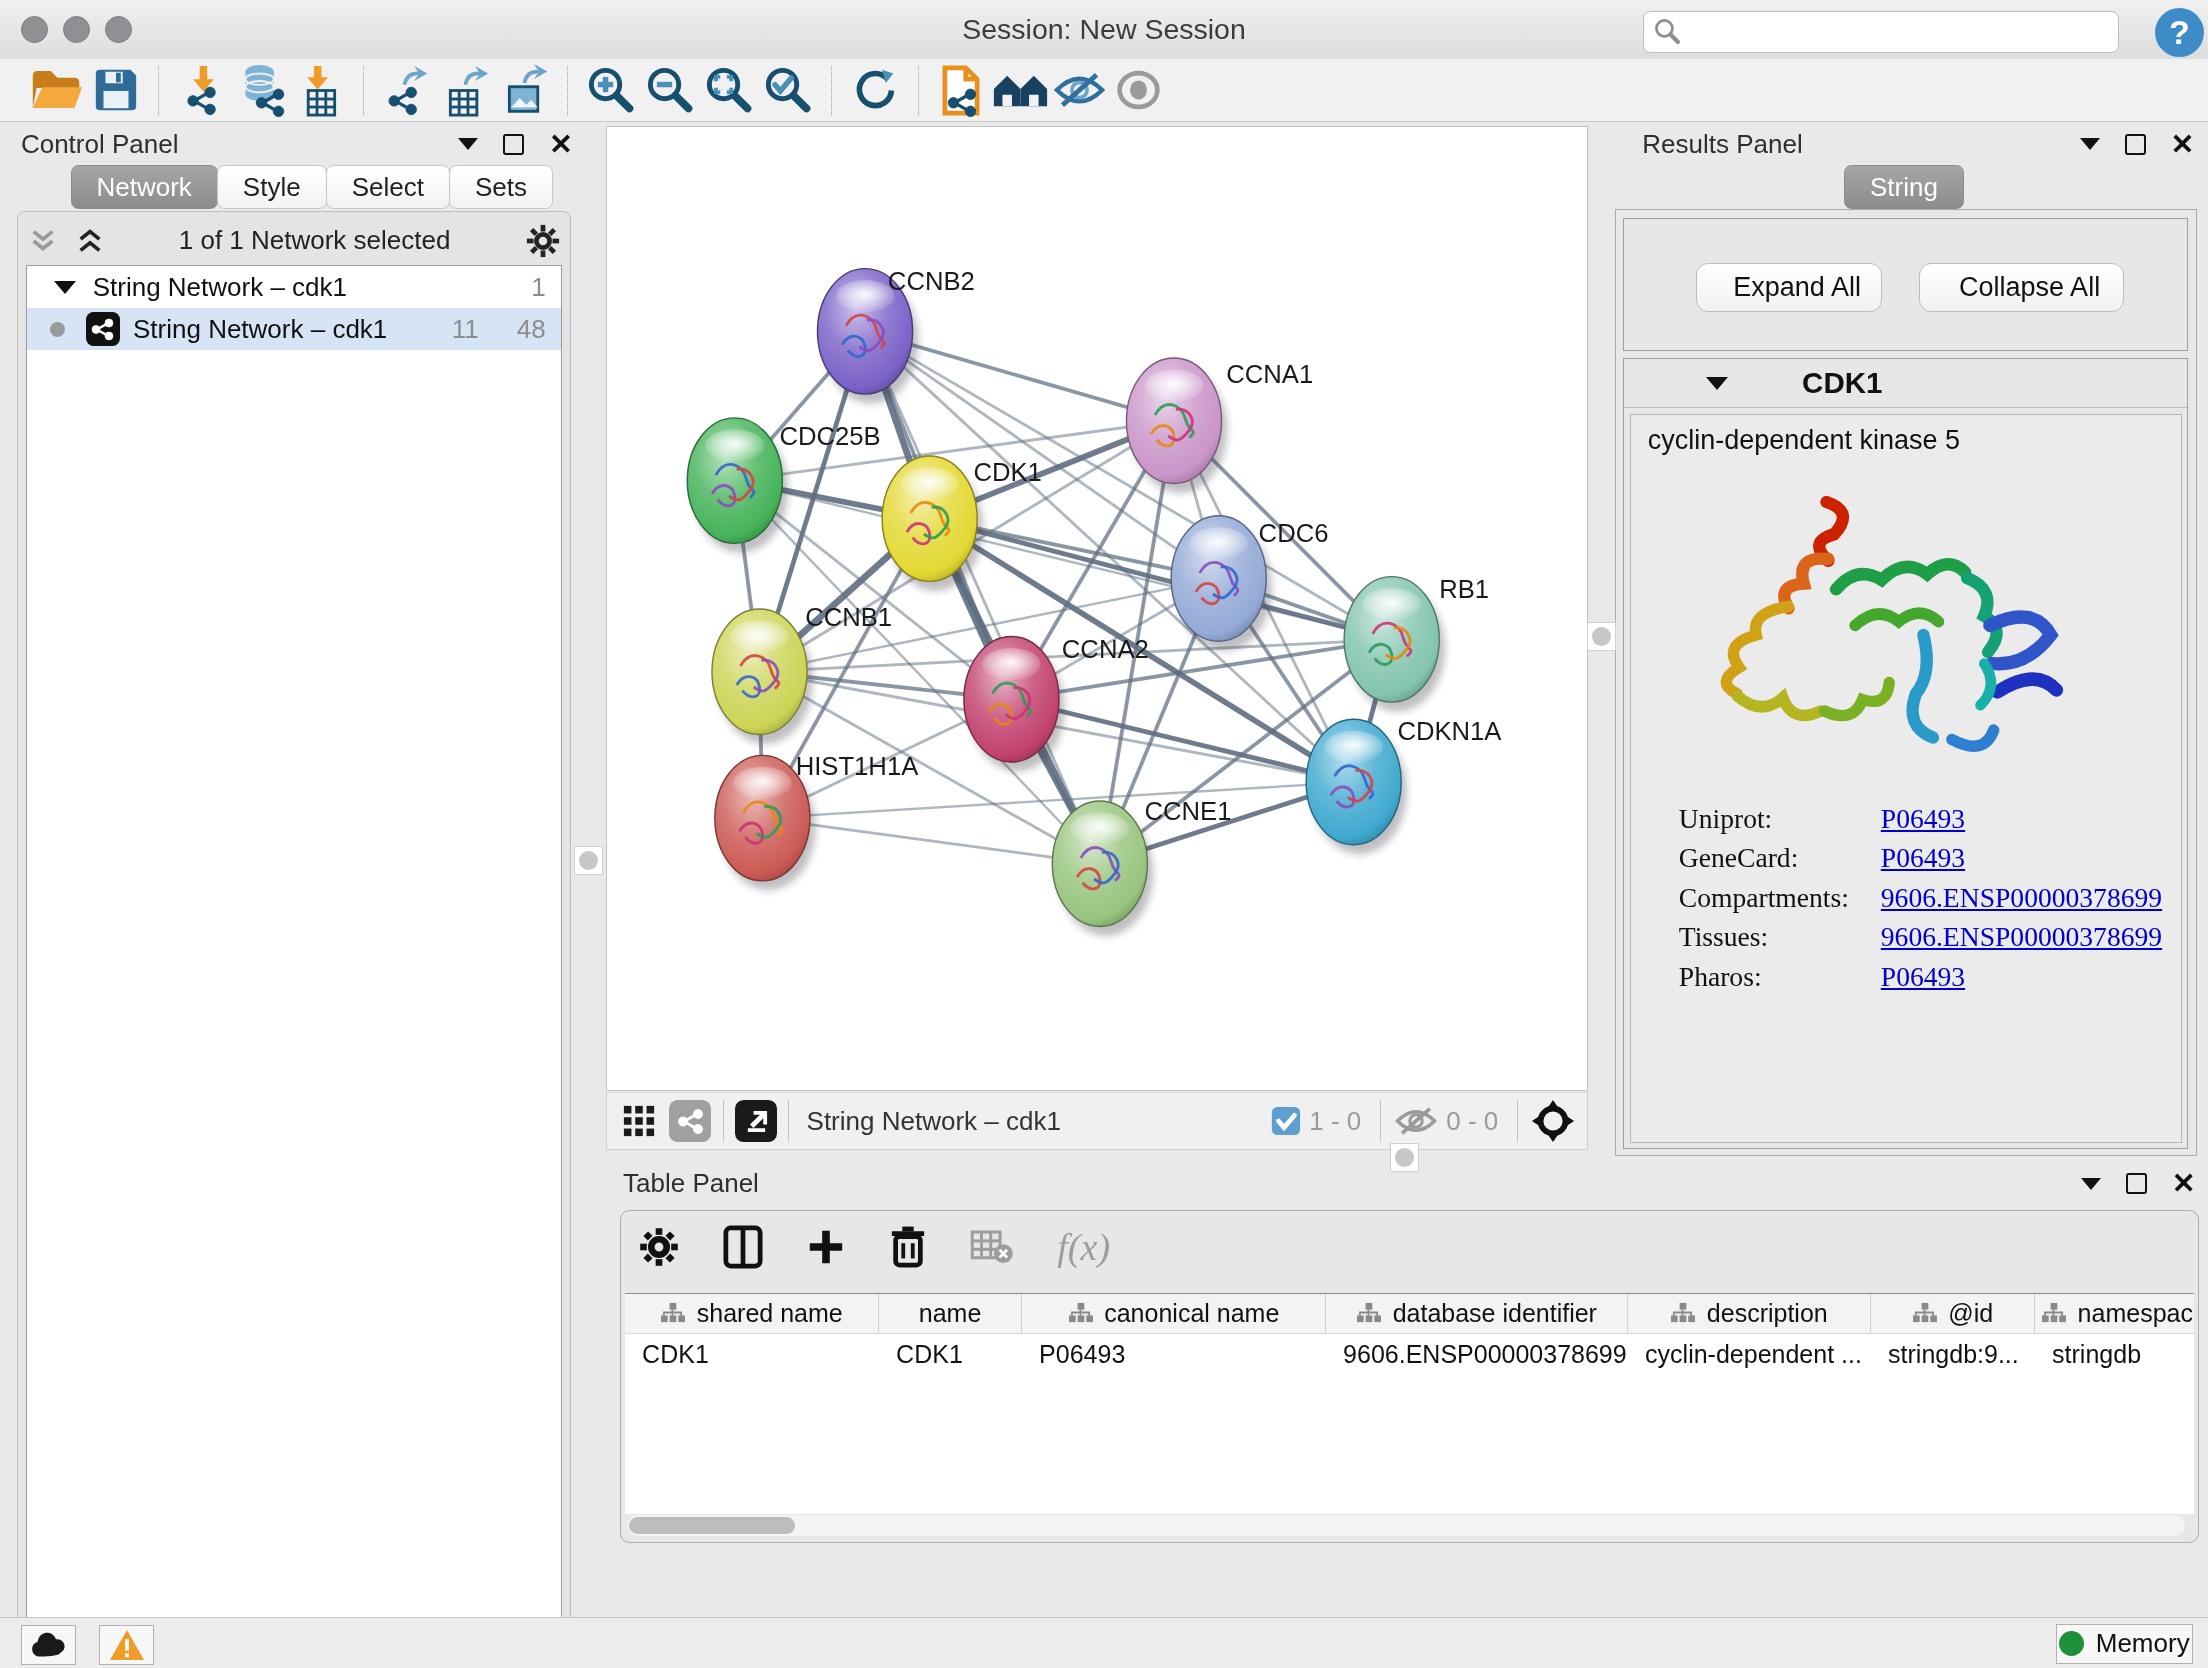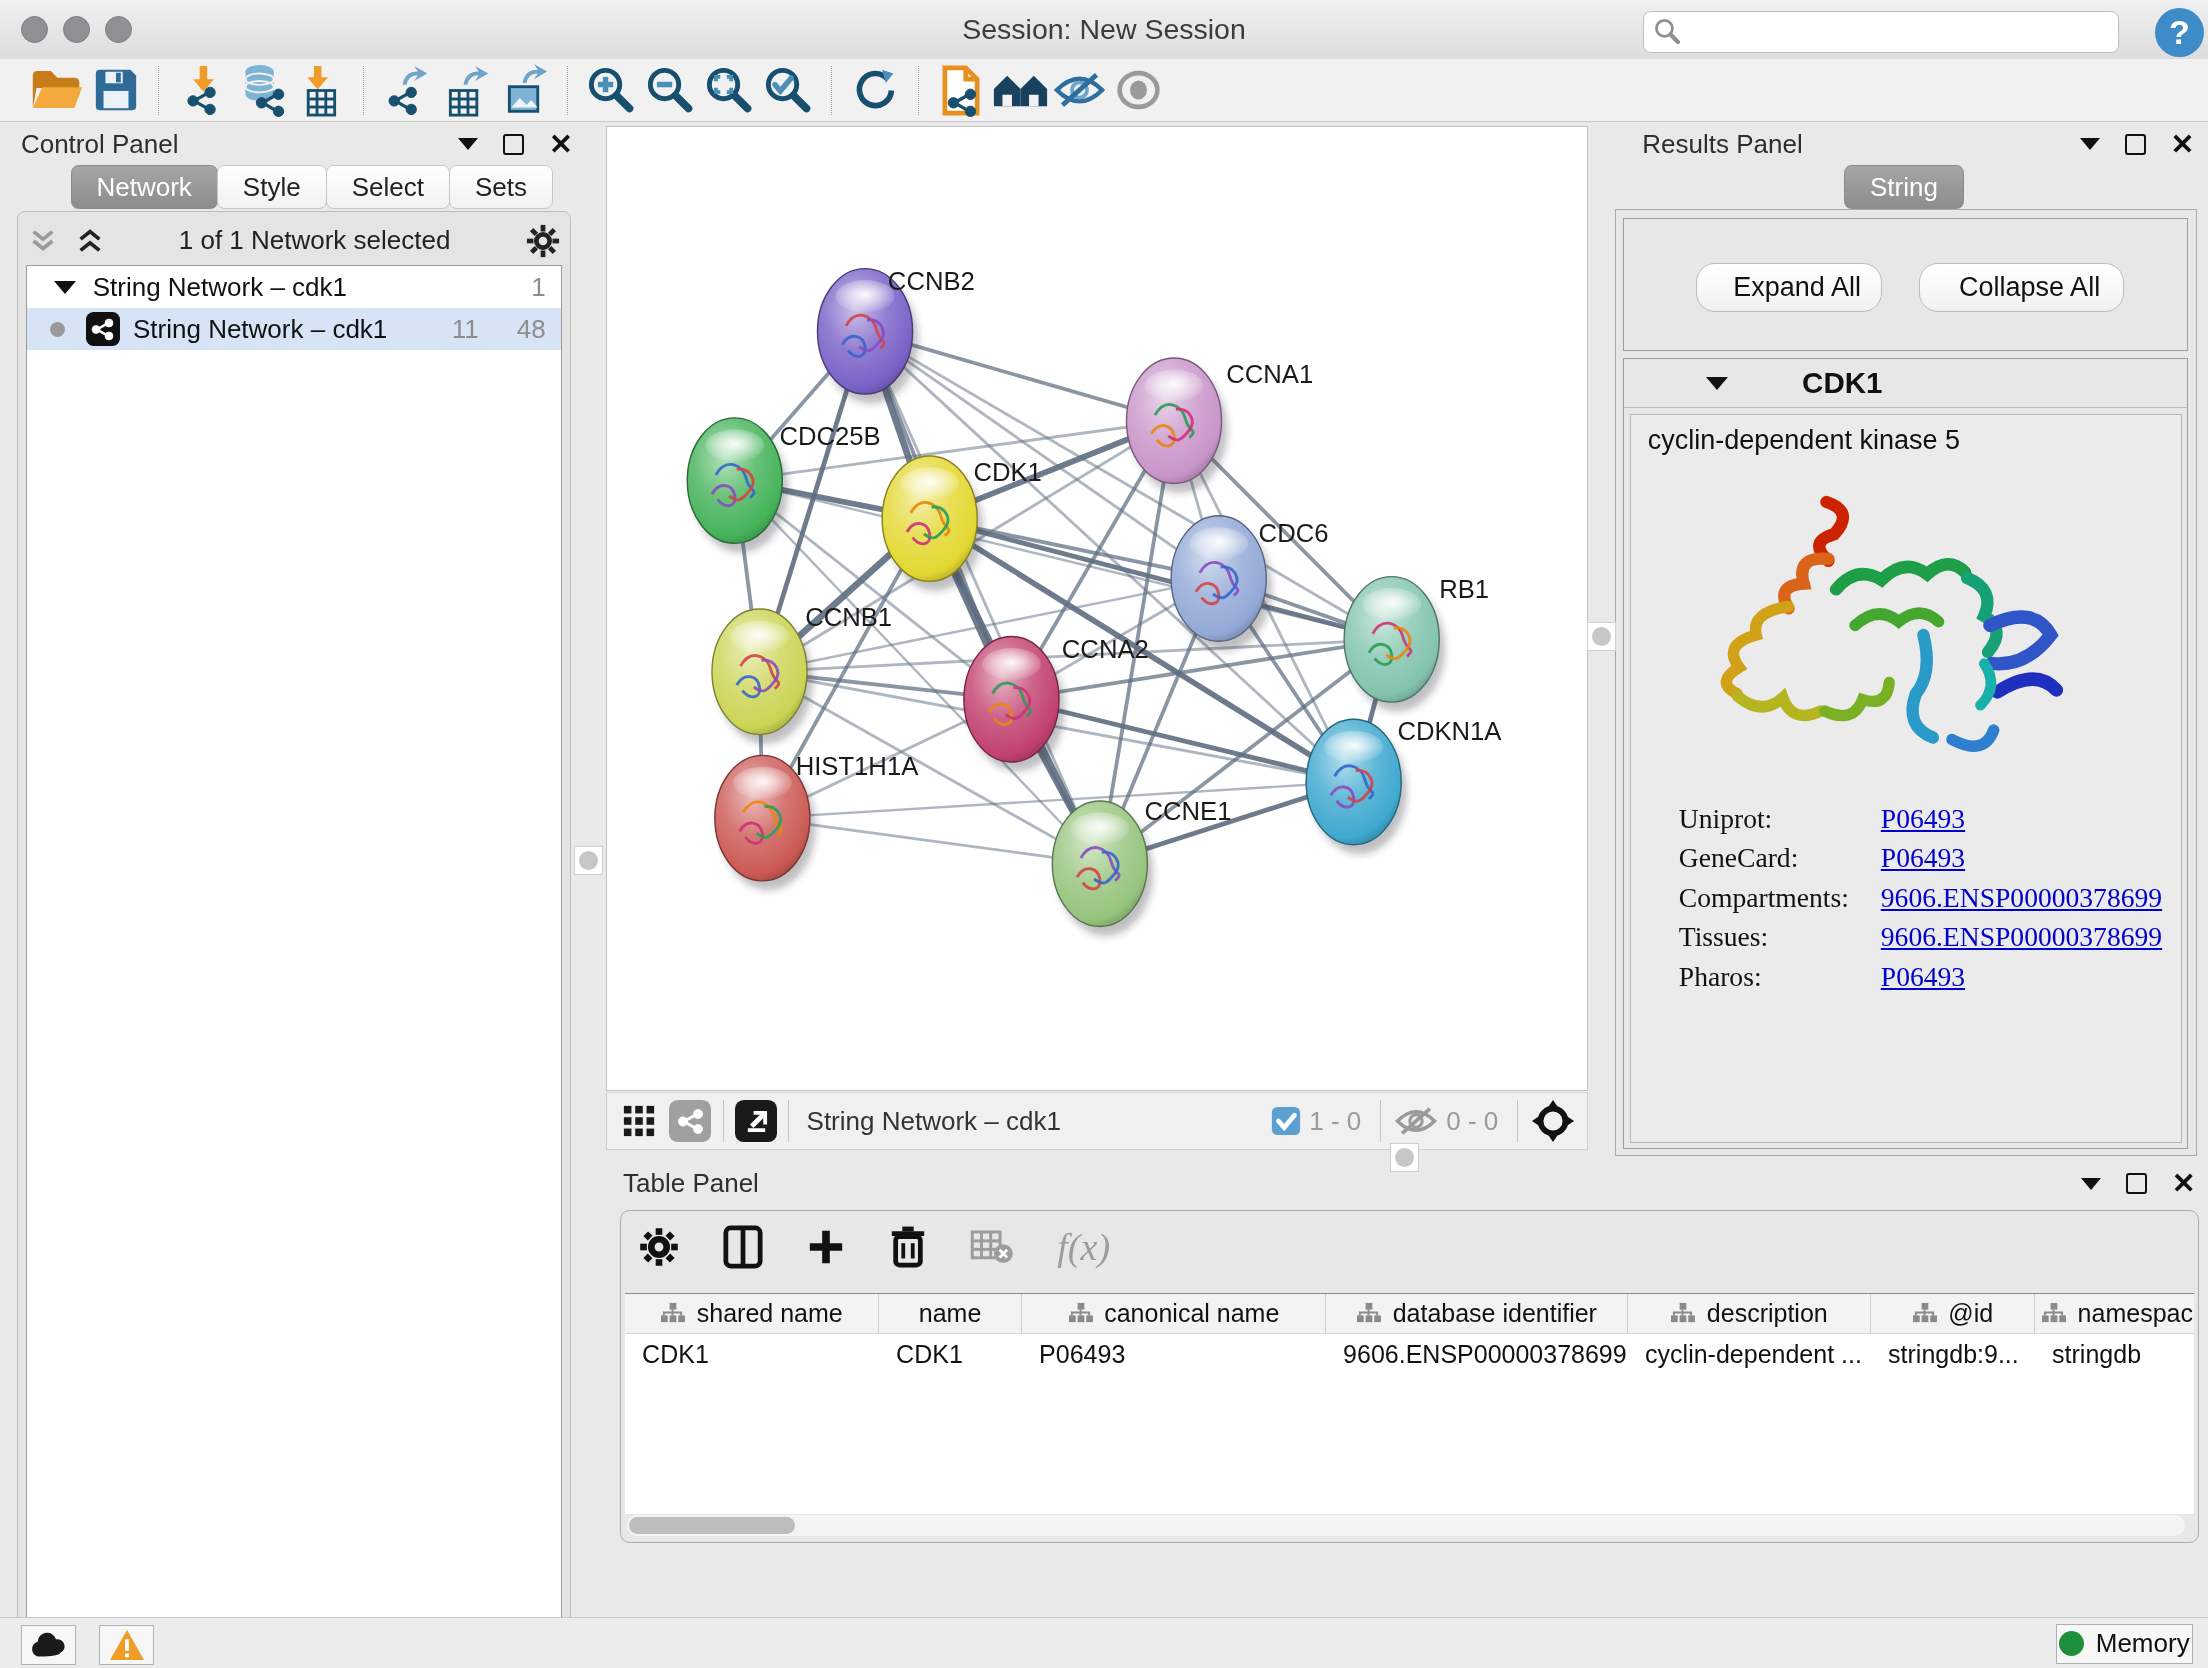--- a/index.html
+++ b/index.html
@@ -68,21 +68,21 @@
   .cnt { font-size:26px; color:#9a9a9a; margin:0 7.6px; }
 
   
   #results-panel { position:absolute; left:1605px; top:127px; width:599px; height:1027px; }
   #rp-header { position:absolute; left:13.3px; top:0; right:9.5px; height:34px; display:flex; justify-content:space-between; align-items:center;margin-left:24px; }
   #rp-tab { position:absolute; left:239px; top:38px; }
   #rp-box { position:absolute; left:9.5px; top:82px; width:582px; height:947px;
     background:#e7e7e7; border:1px solid #aaa; }
   #rp-btnbox { position:absolute; left:7.6px; top:7.6px; width:565px; height:133px; border:1px solid #9e9e9e; }
   .rp-btn { position:absolute; top:44px; height:49px; background:linear-gradient(#fff,#f1f1f1);
-    border:1px solid #bcbcbc; border-radius:19px; font-size:27px; color:#111;
+    border:1px solid #bcbcbc; border-radius:12px; font-size:27px; color:#111;
     display:flex; align-items:center; justify-content:center;padding-left:16px; }
   #rp-cdk1box { position:absolute; left:7.6px; top:148px; width:565px; height:791px; border:1px solid #9e9e9e; }
   #rp-cdk1-head { position:absolute; left:0; top:0; right:0; height:49px; border-bottom:1px solid #bdbdbd;
     display:flex; align-items:center; }
   #rp-cdk1-head .tree-caret { margin:0 0 0 82px; }
   #rp-gene { font-size:29.5px; font-weight:bold; color:#111; margin-left:74px; }
   #rp-inner { position:absolute; left:5.7px; top:55px; width:552px; height:729px; border:1px solid #b5b5b5; background:#ebebeb; }
   #rp-desc { position:absolute; left:17px; top:9.5px; font-size:27px; color:#111; }
   #protein-img { position:absolute; left:53px; top:49px; }
   #rp-crosslinks { position:absolute; left:25px; top:380px; font-family:"Liberation Serif", serif; font-size:27.6px; color:#111; }

